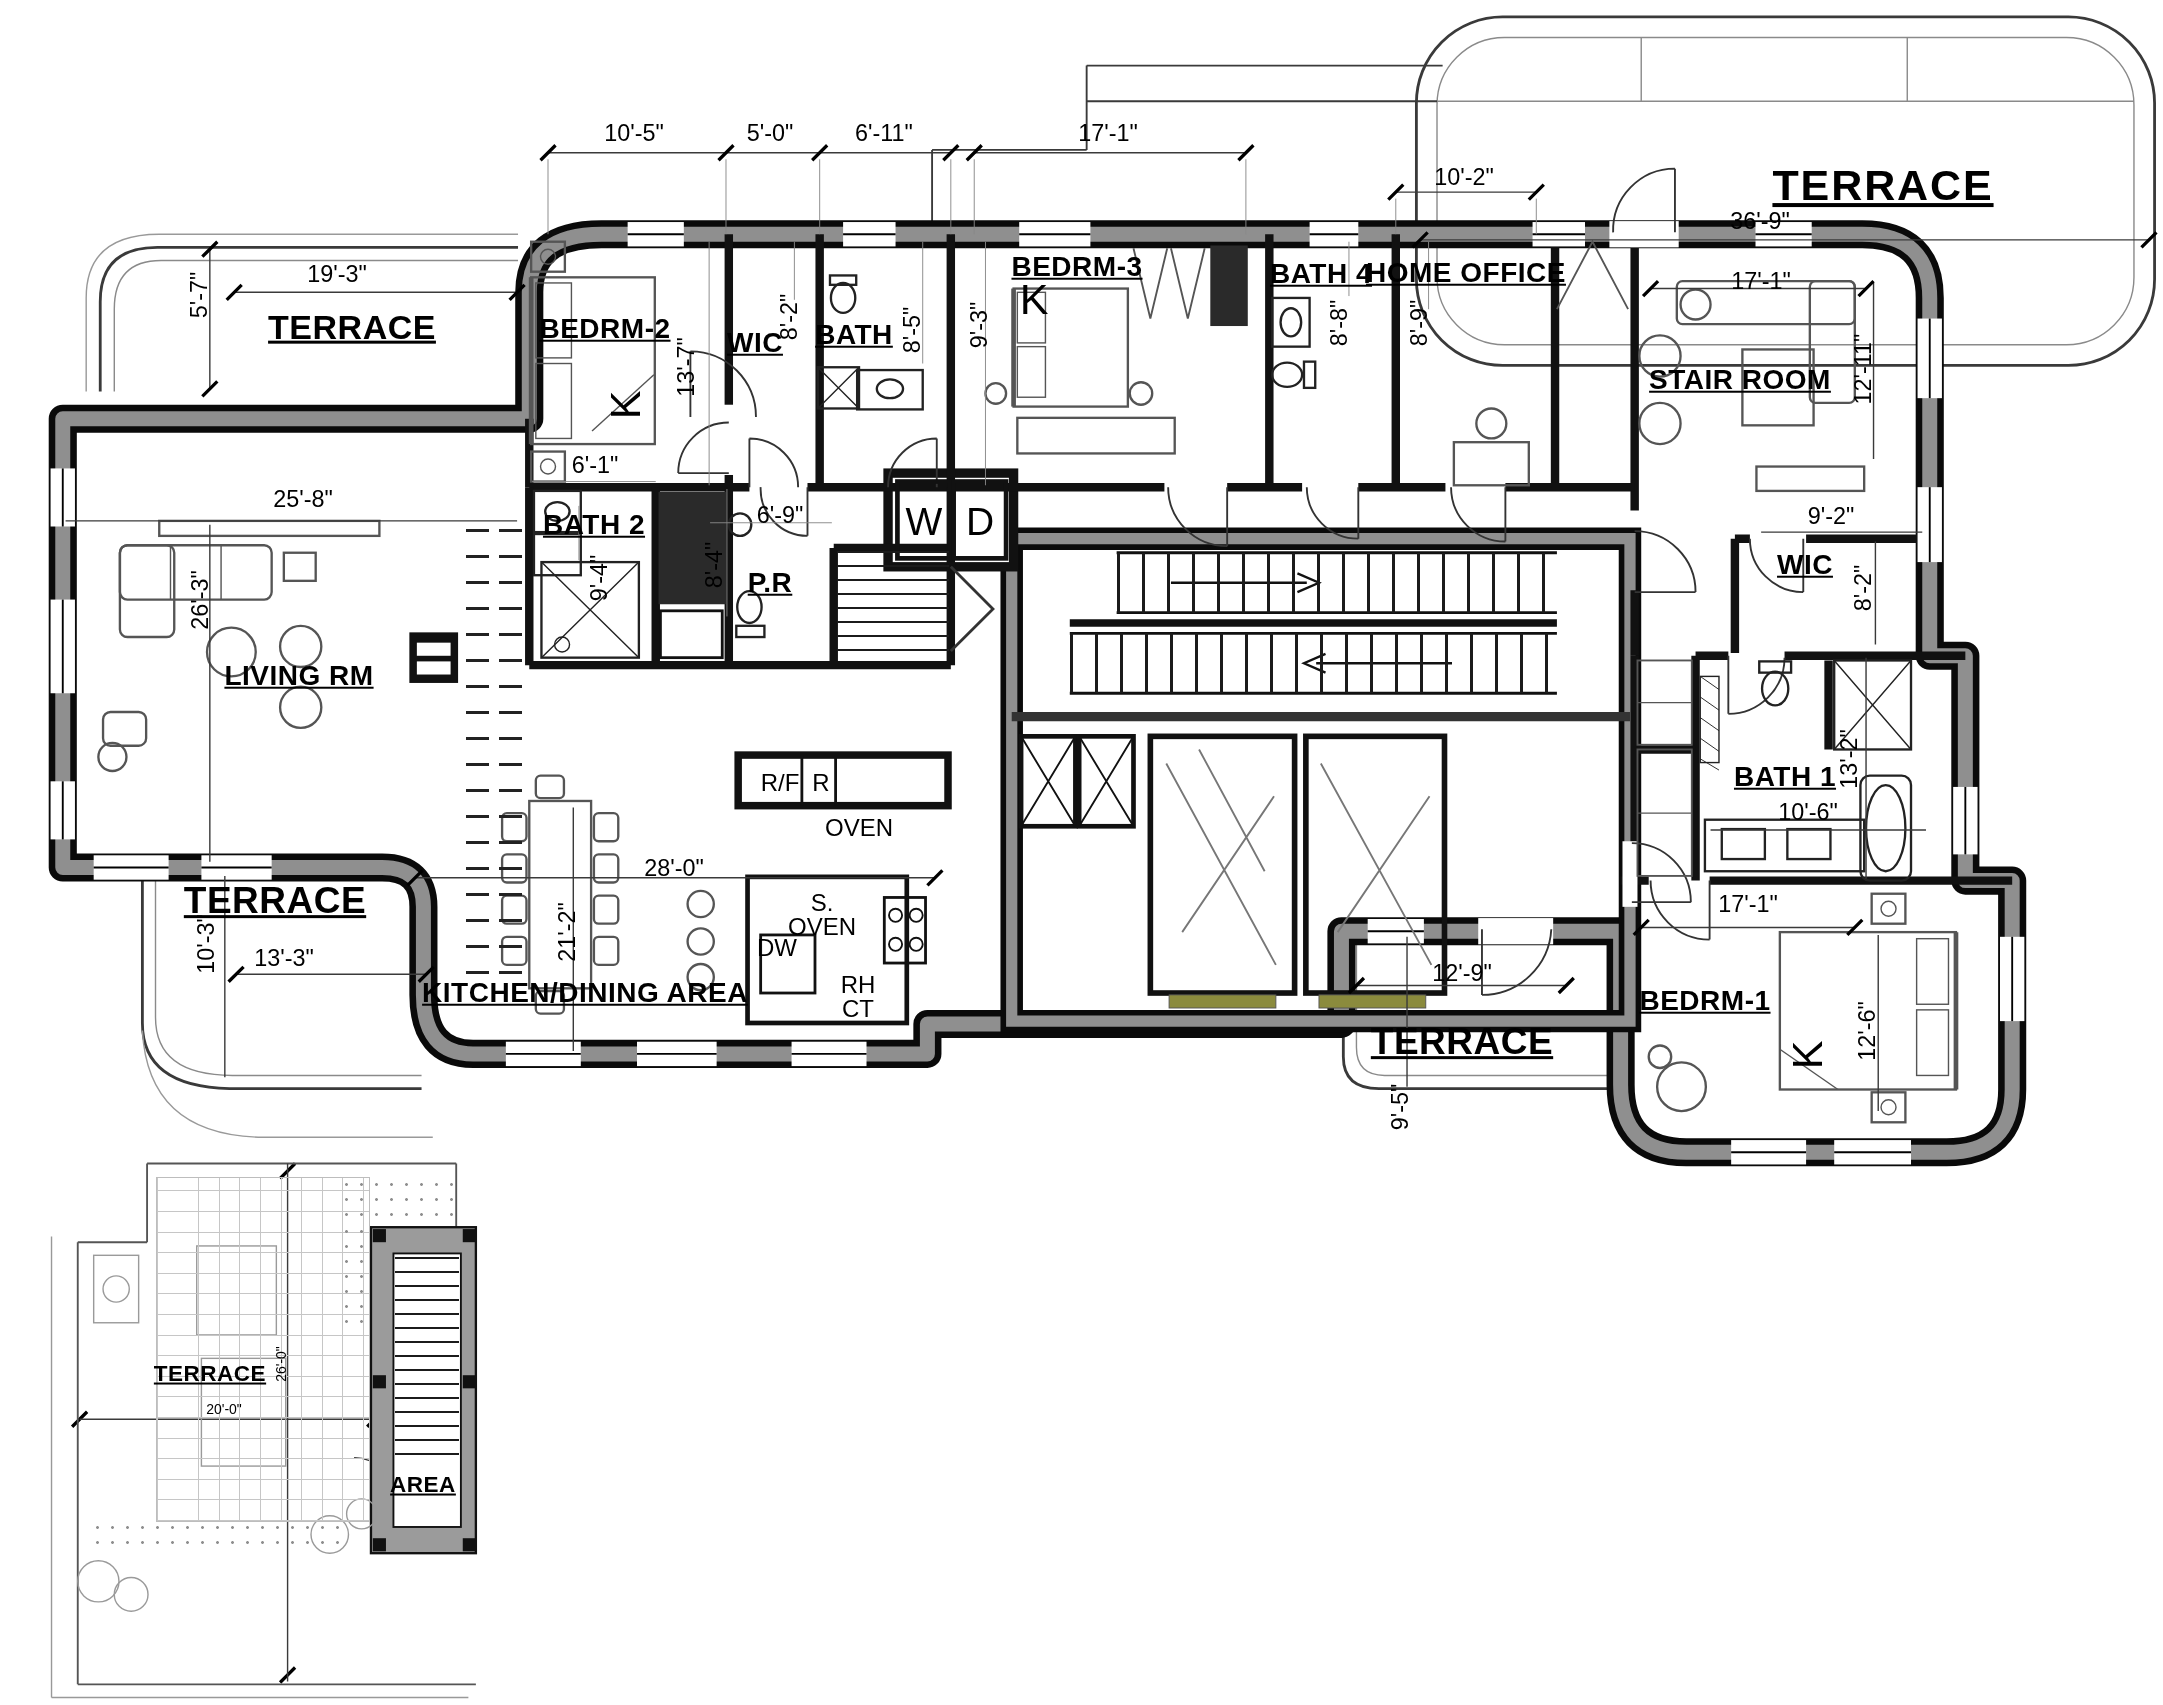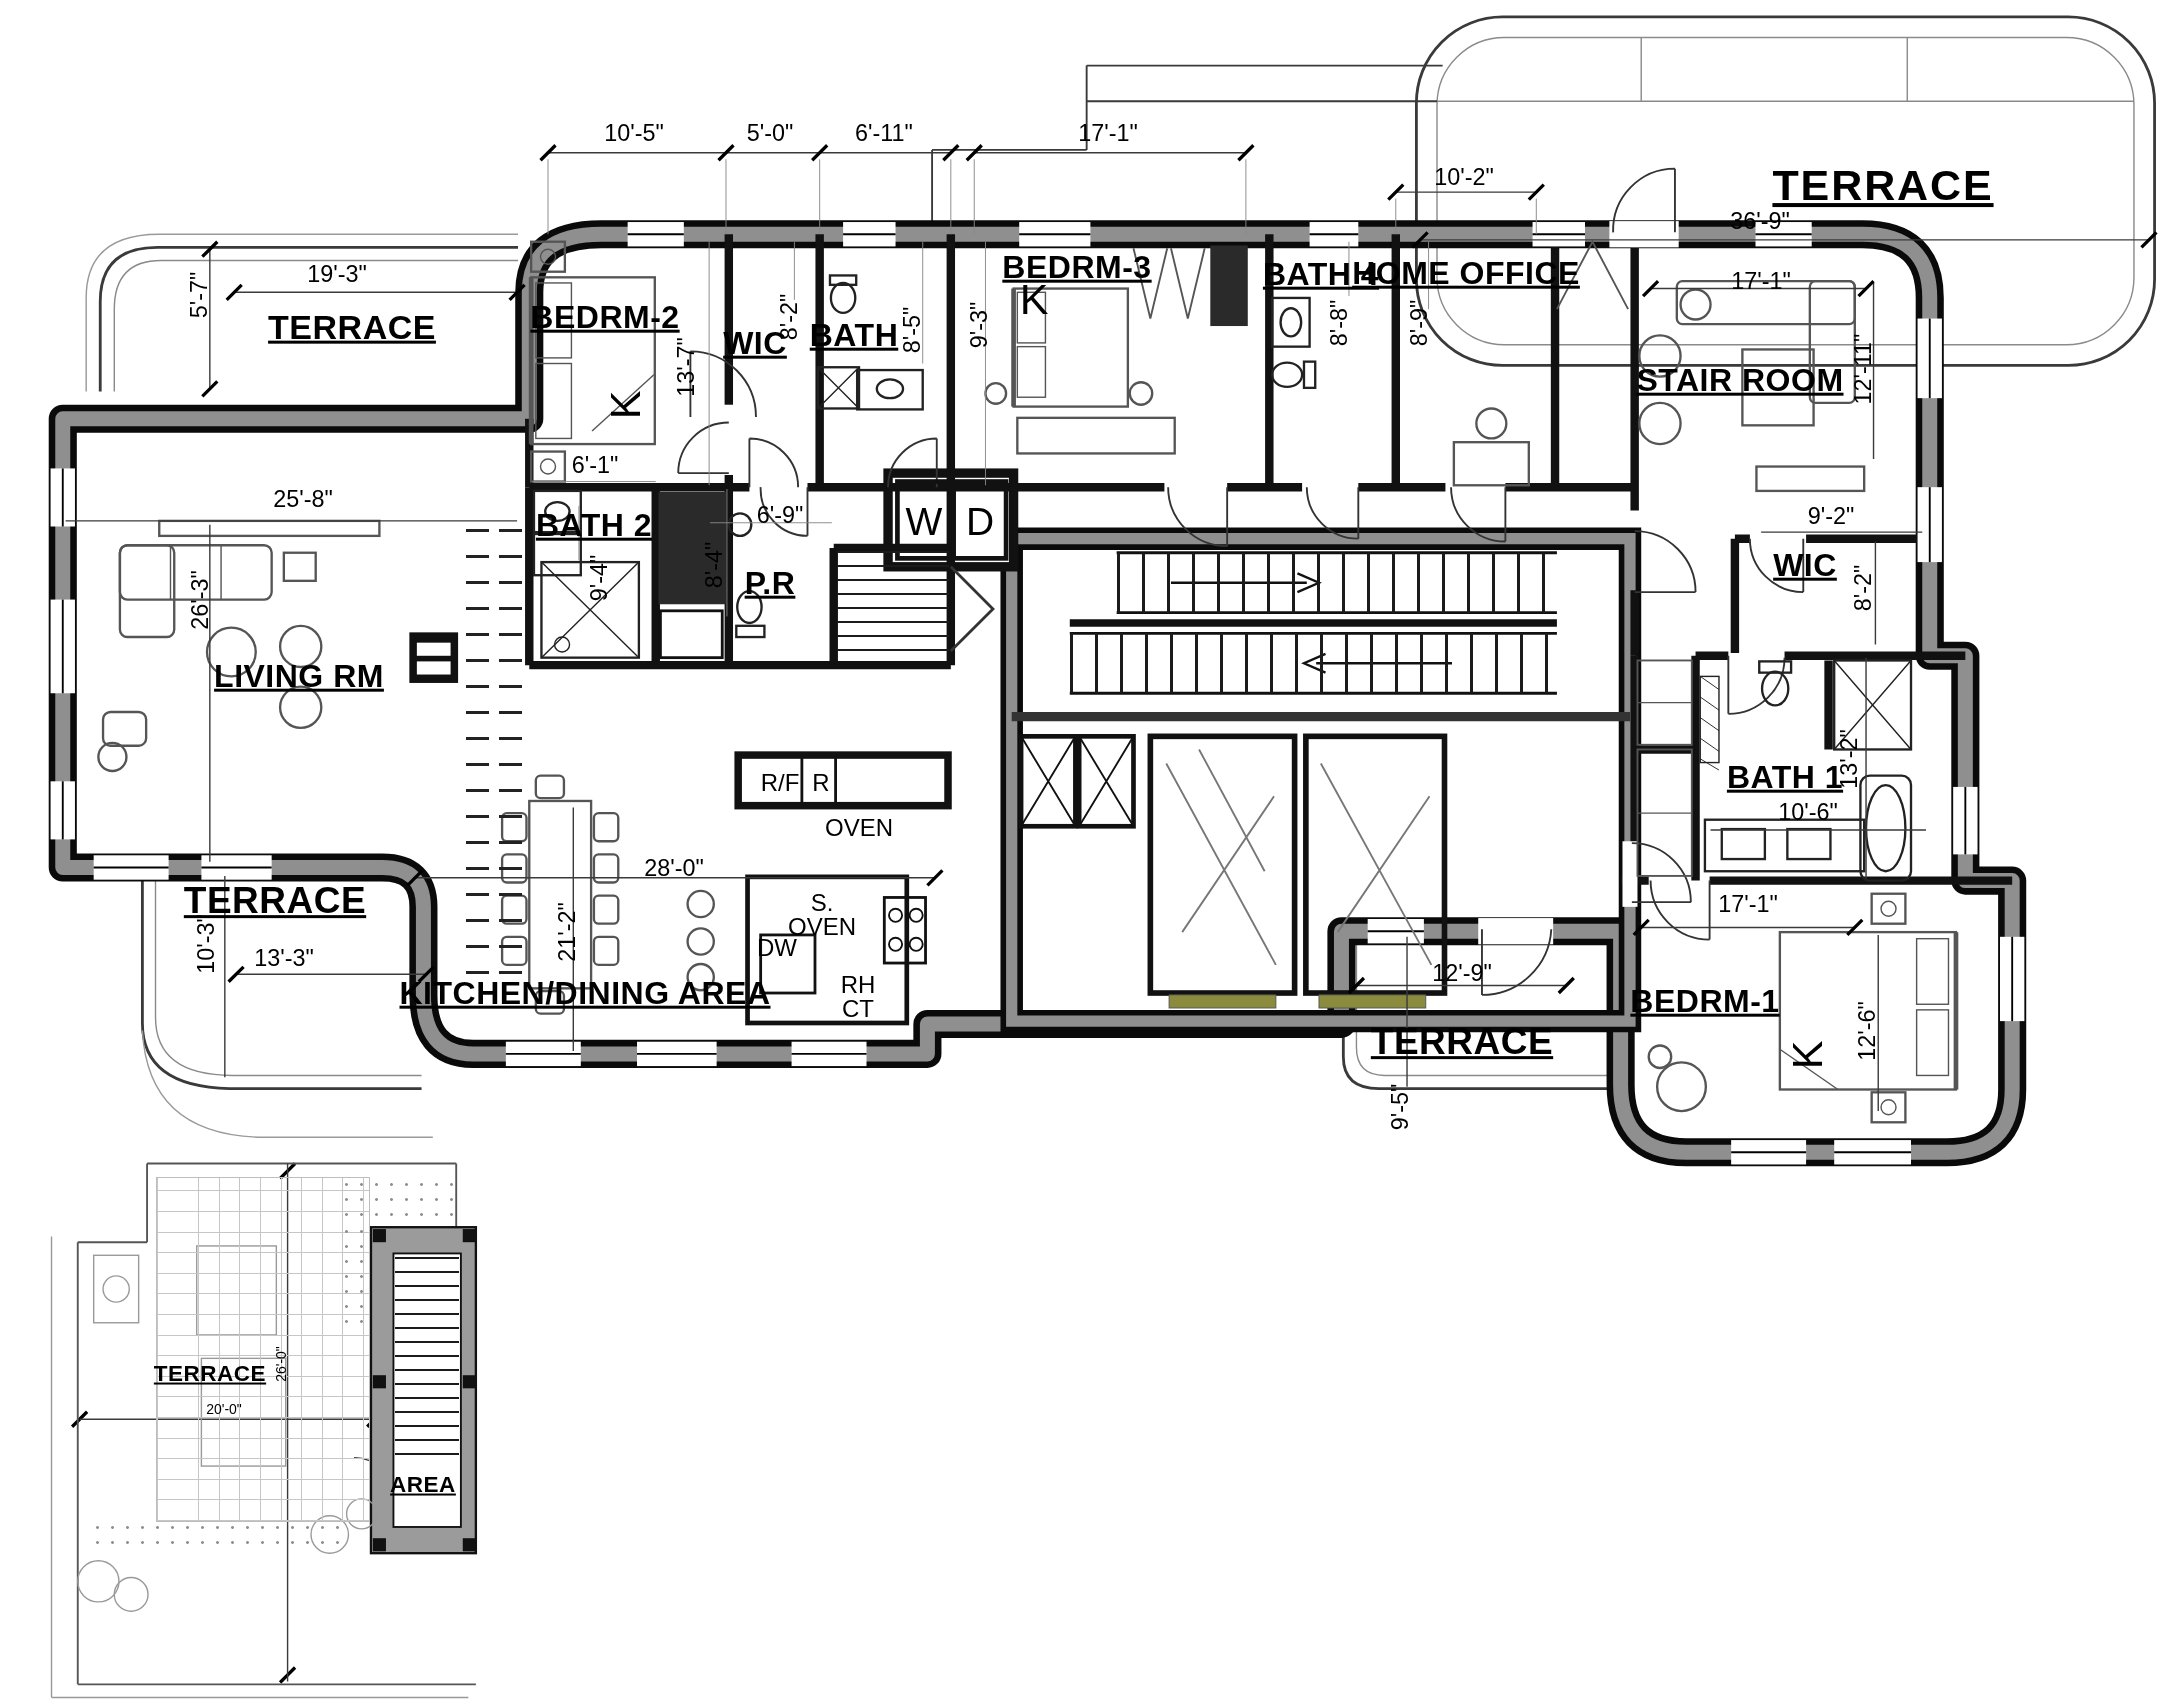--- a/index.html
+++ b/index.html
@@ -1,21 +1,21 @@
 <!DOCTYPE html>
 <html style="font-size:15px"><head>
 <meta charset="utf-8">
 <style>
   html,body{margin:0;padding:0;background:#ffffff;}
   .canvas{position:relative;width:2163px;height:1705px;background:#fff;
           font-family:"Liberation Sans",sans-serif;overflow:hidden;color:#000;}
   svg.plan{position:absolute;left:0;top:0;}
   .lbl{position:absolute;transform:translate(-50%,-50%);white-space:pre-line;
        text-align:center;line-height:1.02;color:#000;}
-  .room{font-weight:bold;font-size:32px;text-decoration:underline;letter-spacing:0.5px;}
+  .room{font-weight:bold;font-size:28px;text-decoration:underline;letter-spacing:0.5px;}
   .room-lg{font-size:37px;}
   .room-xl{font-size:43px;letter-spacing:1.9px;}
   .dim{font-size:23.4px;font-weight:normal;}
   .rot{transform:translate(-50%,-50%) rotate(-90deg);}
   .k{font-size:43px;font-weight:normal;text-decoration:none;}
   .small{font-size:24px;font-weight:normal;}
   .big-wd{font-size:39px;font-weight:normal;}
   .ins{font-size:22.5px;}
   .ins-dim{font-size:14px;font-weight:normal;}
   .hatch-v{position:absolute;background-image:repeating-linear-gradient(90deg,#1b1b1b 0 2.8px,transparent 2.8px 25px);}
@@ -448,21 +448,21 @@
 <div class="lbl dim rot" style="left:568px;top:932px;">21'-2"</div>
 <div class="lbl small" style="left:780px;top:783px;">R/F</div>
 <div class="lbl small" style="left:821px;top:783px;">R</div>
 <div class="lbl small" style="left:859px;top:828px;">OVEN</div>
 <div class="lbl small" style="left:822px;top:915px;">S.
 OVEN</div>
 <div class="lbl small" style="left:858px;top:972px;margin-top:25px;">RH
 CT</div>
 <div class="lbl small" style="left:777px;top:948px;">DW</div>
 
-<div class="lbl room" style="left:605px;top:317px;">BEDRM-2</div>
+<div class="lbl room" style="left:605px;top:329px;">BEDRM-2</div>
 <div class="lbl k rot" style="left:626px;top:405px;">K</div>
 <div class="lbl dim rot" style="left:687px;top:367px;">13'-7"</div>
 <div class="lbl dim" style="left:595px;top:466px;">6'-1"</div>
 
 <div class="lbl room" style="left:755px;top:343px;">WIC</div>
 <div class="lbl dim rot" style="left:790px;top:317px;">8'-2"</div>
 
 <div class="lbl room" style="left:854px;top:335px;">BATH</div>
 <div class="lbl dim rot" style="left:913px;top:330px;">8'-5"</div>
 

